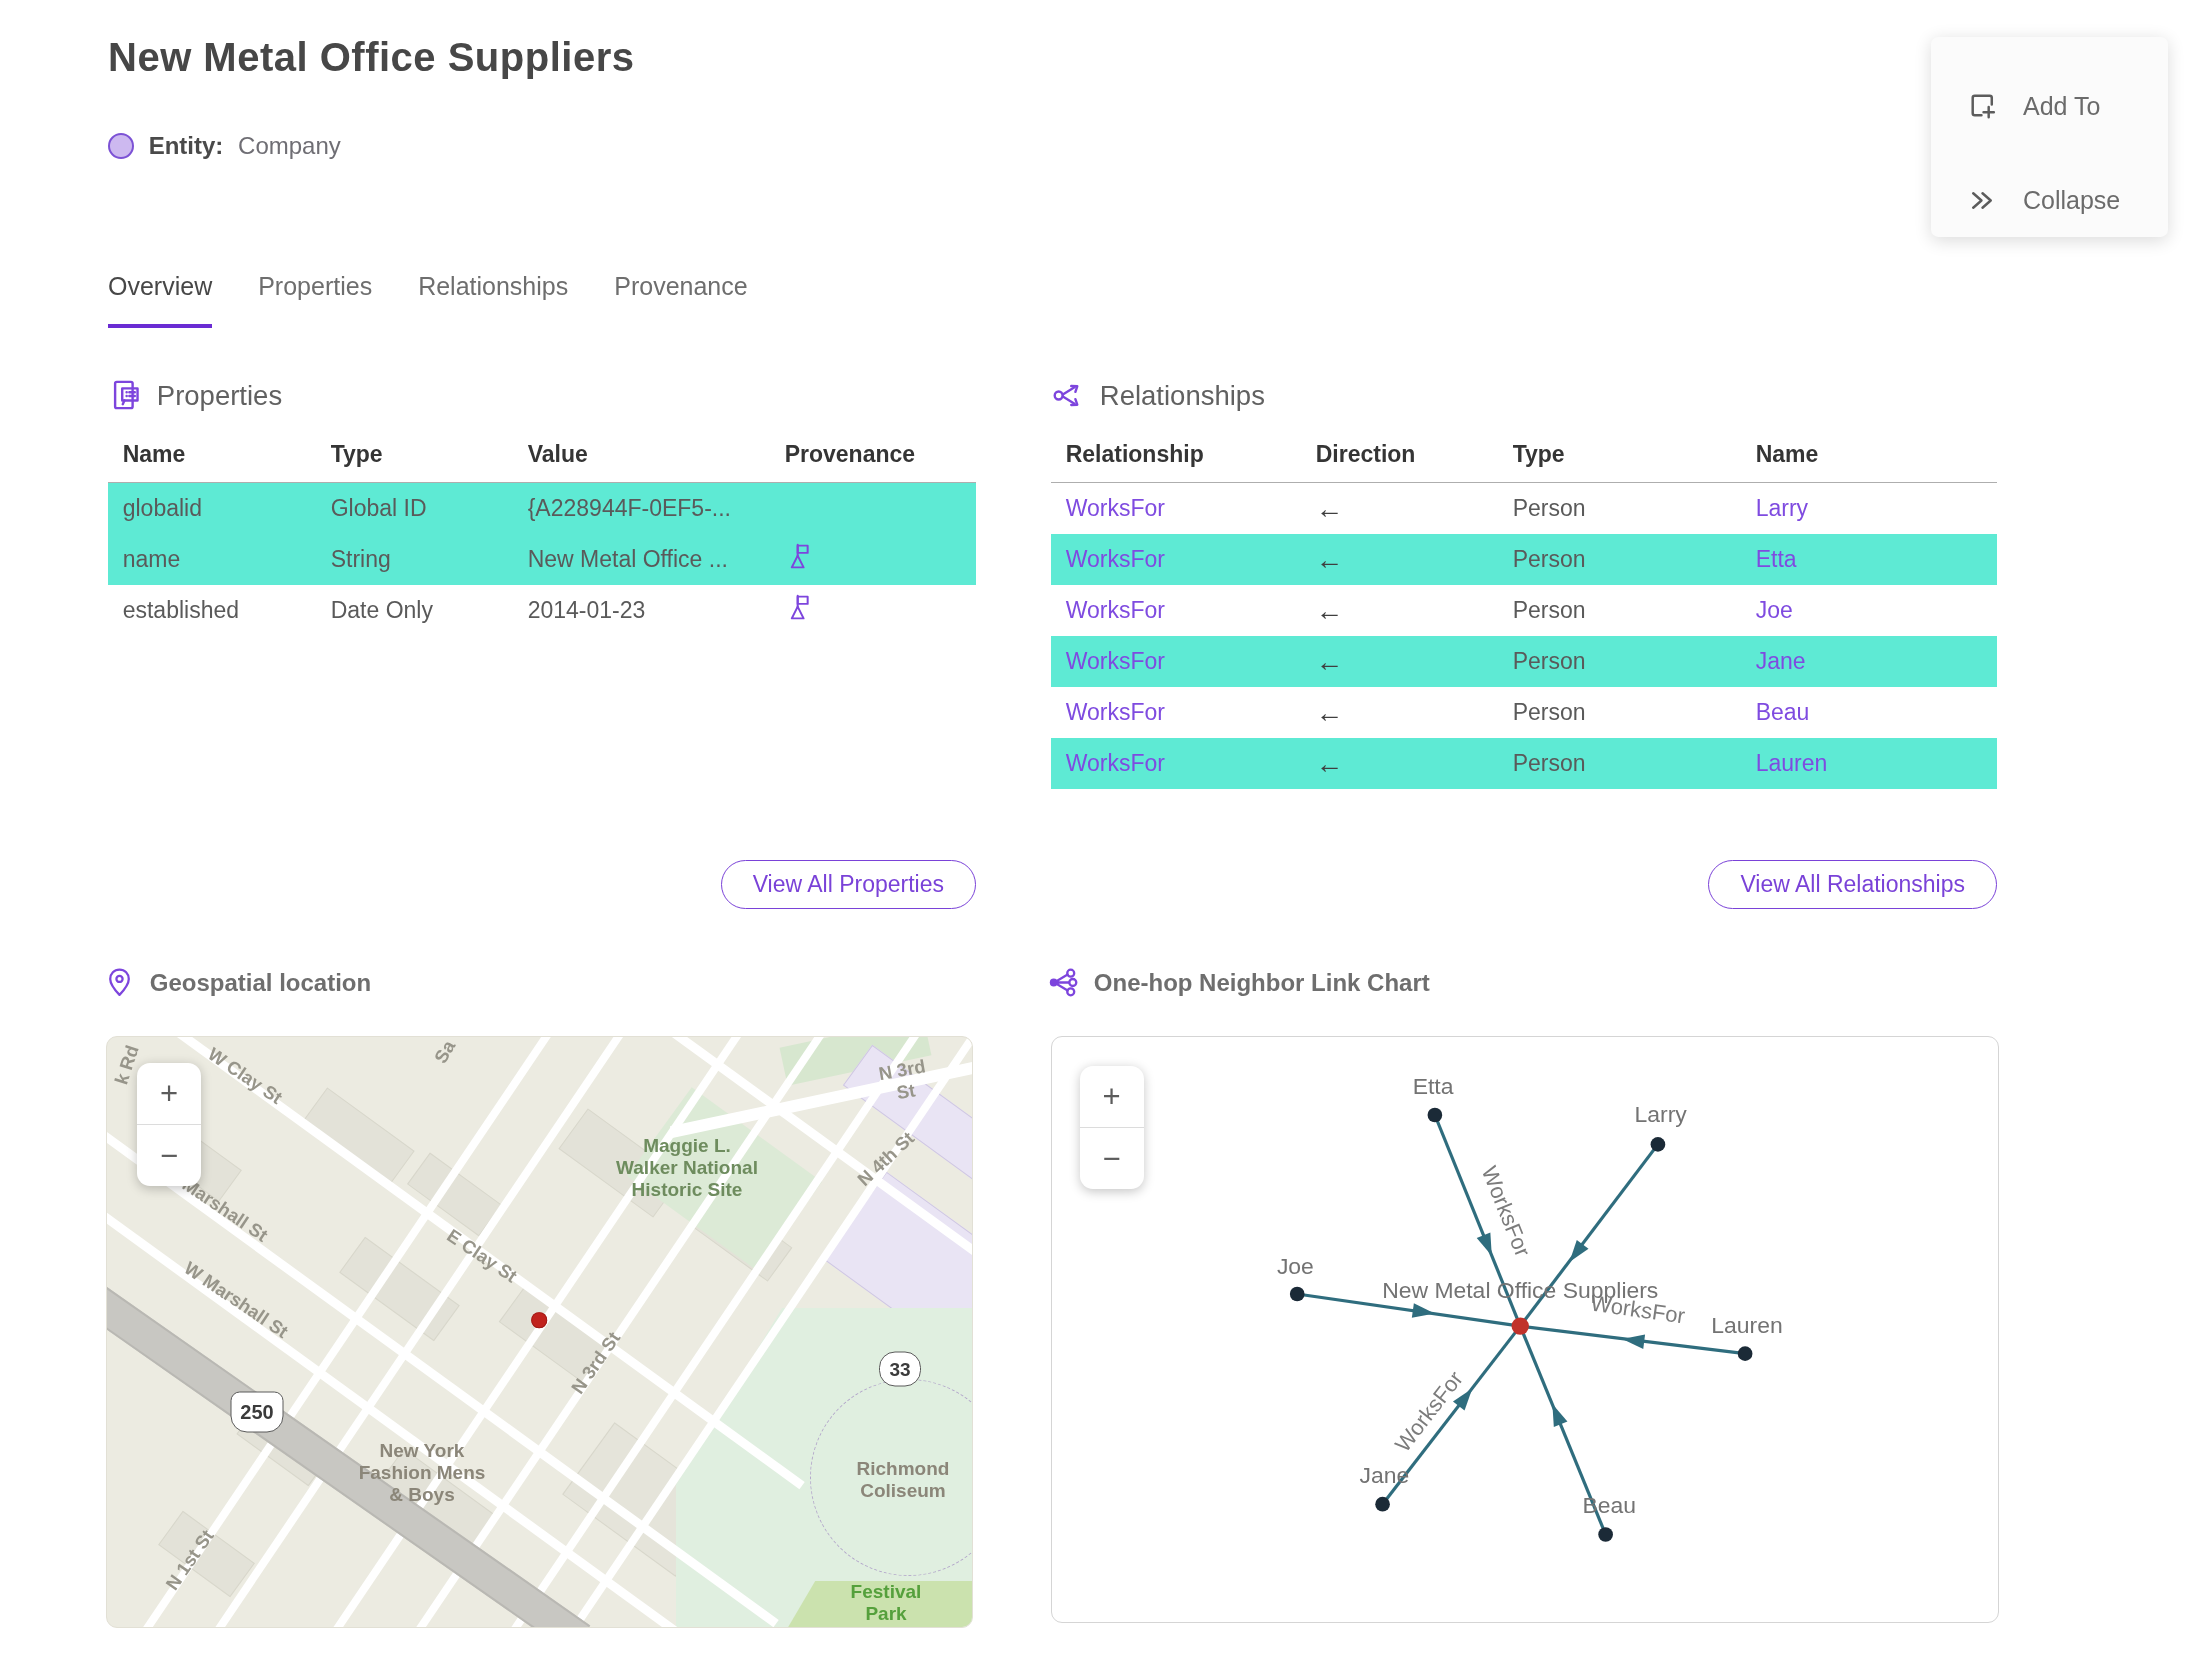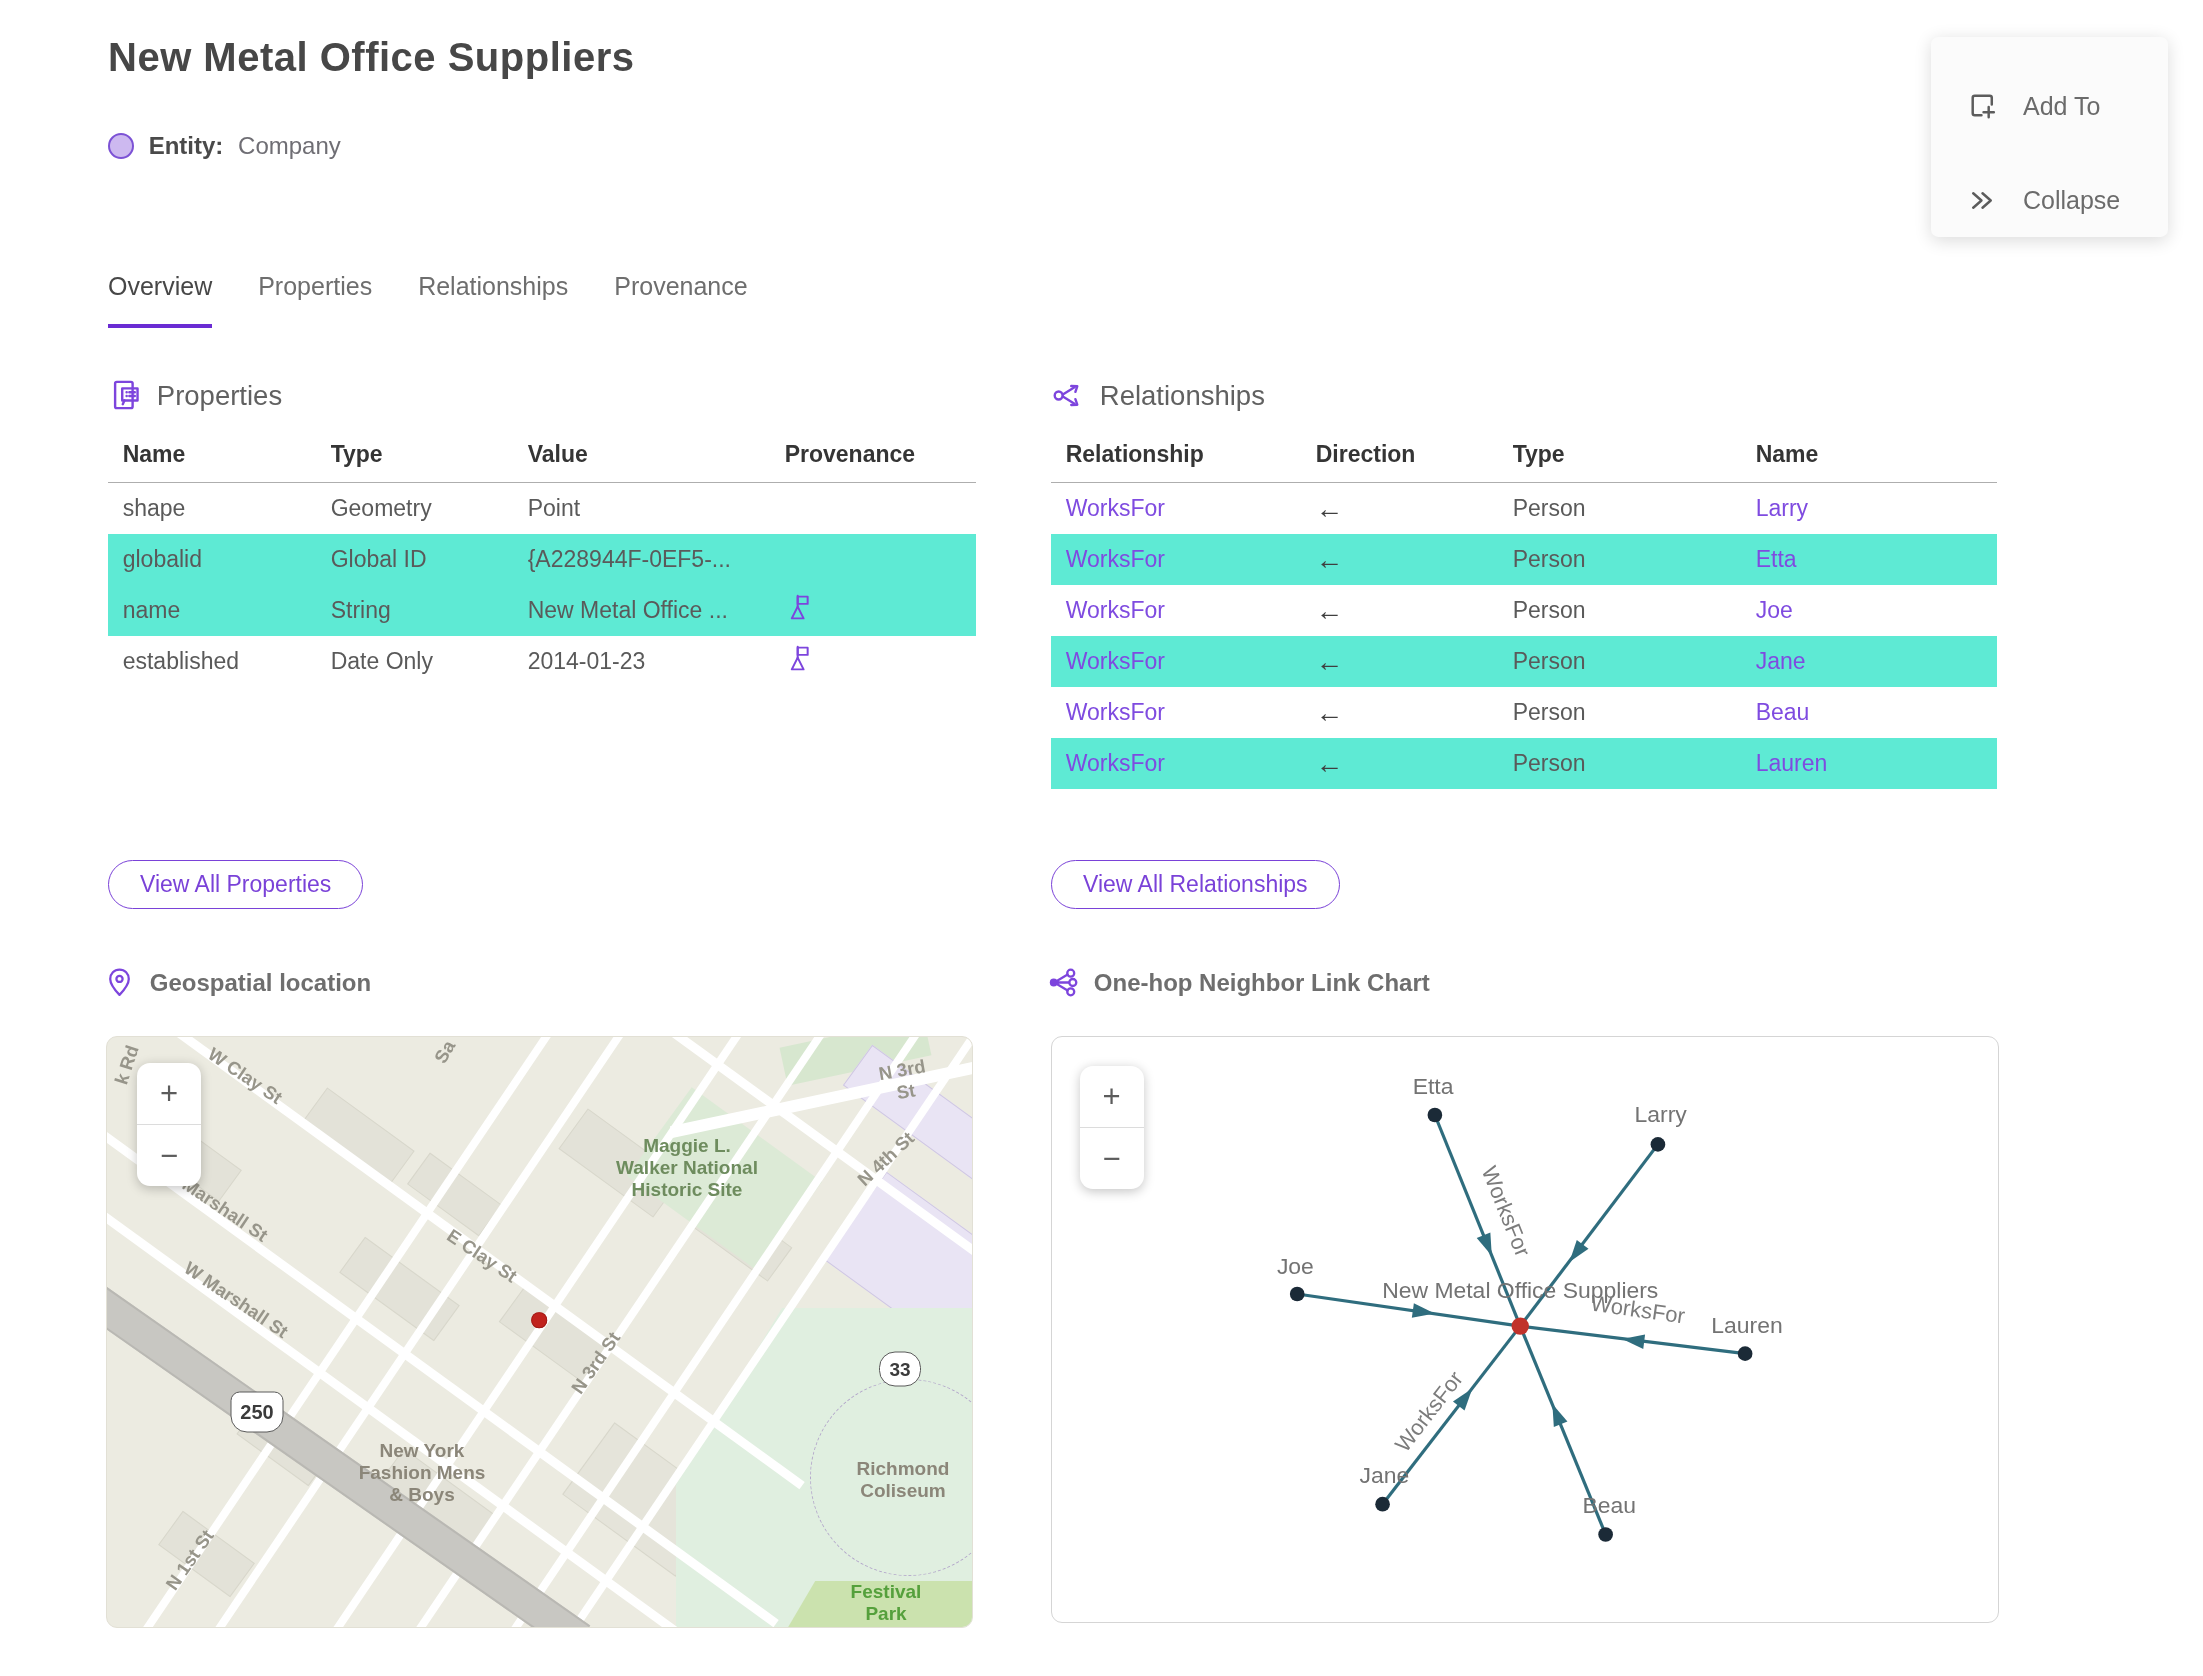--- a/index.html
+++ b/index.html
@@ -37,21 +37,21 @@
   .tbl{margin-top:27.5px;}
   .thead{display:grid;font-size:23px;font-weight:700;color:#353535;padding-bottom:14.7px;border-bottom:0.9px solid #aeaeae;}
   .trow{display:grid;height:51px;align-items:center;font-size:23px;color:#5a5a5a;}
   .trow.stripe{background:#5eead4;}
   .props-sec .thead,.props-sec .trow{grid-template-columns:208px 197px 257px 1fr;}
   .rels-sec .thead,.rels-sec .trow{grid-template-columns:250px 197px 243px 1fr;}
   .cell{padding-left:14.7px;white-space:nowrap;overflow:hidden;}
   .plink{color:#7f4be0;cursor:pointer;}
   .dir-arrow{font-size:27.5px;color:#3f3f3f;}
 
-  .btn-row{top:860px;text-align:left;}
+  .btn-row{top:860px;text-align:right;}
   .btn-row.l{left:108px;width:868px;} .btn-row.r{left:1051px;width:946px;}
   .pill-btn{display:inline-block;font-size:23px;color:#7a42d8;border:1.8px solid #7a42d8;border-radius:26px;
     padding:10px 31px;background:#fff;cursor:pointer;}
 
   .sub-head{top:966px;display:flex;align-items:center;gap:13.8px;font-weight:bold;}
   .sub-head .t{font-size:24px;color:#6e6e6e;}
   .sh-l{left:103px;} .sh-r{left:1047px;}
 
   
   .zoomctl{position:absolute;width:64px;background:#fff;border-radius:13px;box-shadow:0 2.8px 11px rgba(0,0,0,.22);z-index:8;overflow:hidden;}
@@ -123,26 +123,20 @@
       <path class="purple-ic" d="M17 13 h0.1 M19.5 13 H24.5 M17 16.5 h0.1 M19.5 16.5 H24.5"></path>
     </svg>
     <span class="t">Properties</span>
   </div>
   <div class="tbl">
     <div class="thead">
       <div class="cell">Name</div>
       <div class="cell">Type</div>
       <div class="cell">Value</div>
       <div class="cell">Provenance</div>
-    </div>
-    <div class="trow">
-      <div class="cell">shape</div>
-      <div class="cell">Geometry</div>
-      <div class="cell">Point</div>
-      <div class="cell"></div>
     </div>
     <div class="trow stripe">
       <div class="cell">globalid</div>
       <div class="cell">Global ID</div>
       <div class="cell">{A228944F-0EF5-...</div>
       <div class="cell"></div>
     </div>
     <div class="trow stripe">
       <div class="cell">name</div>
       <div class="cell">String</div>

